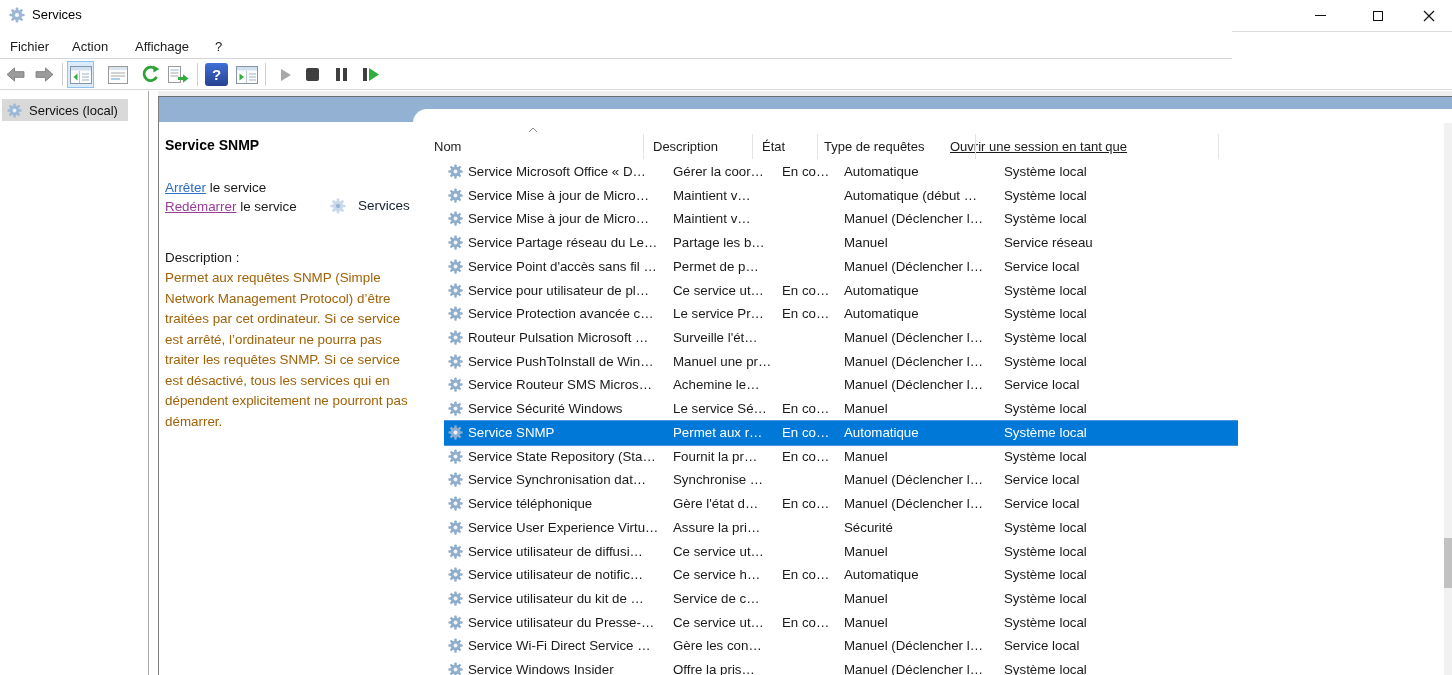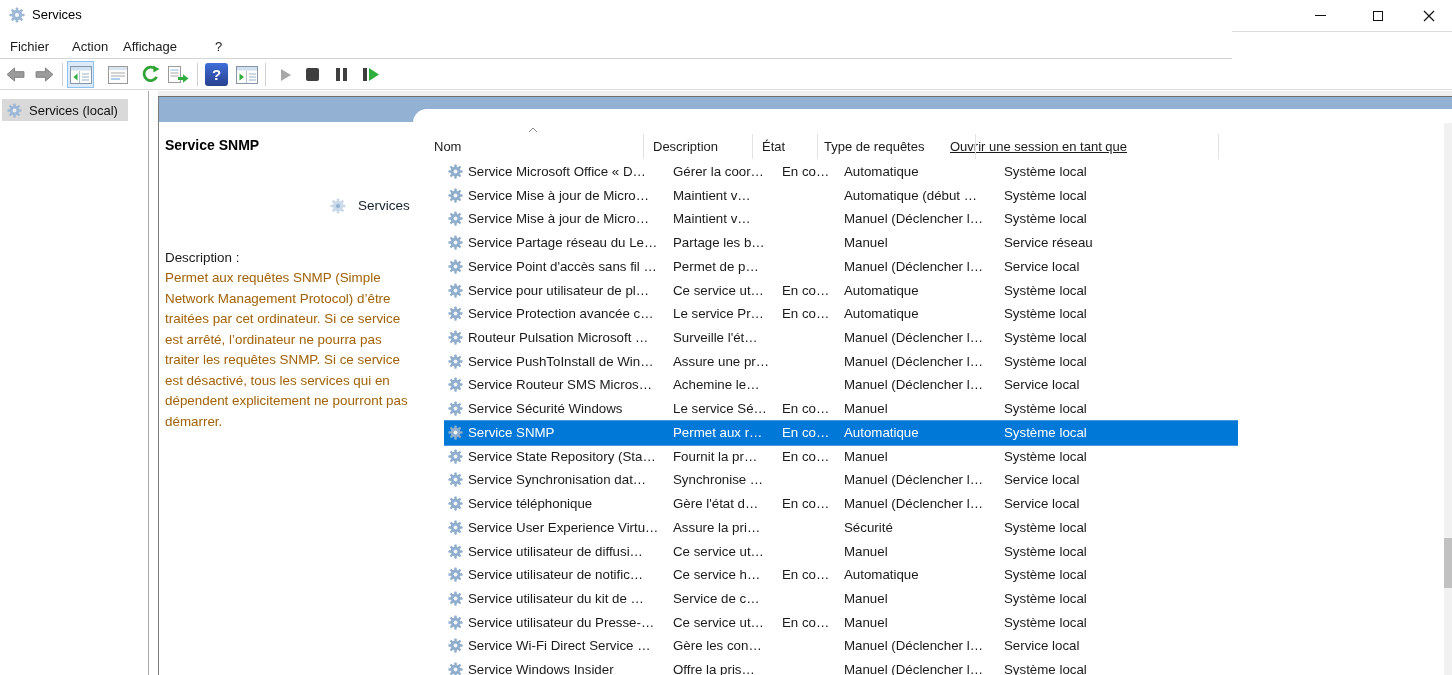--- a/index.html
+++ b/index.html
@@ -14,21 +14,21 @@
   #window-title { left:32px; top:7px; font-size:13px; color:#000; }
   .winbtn { top:0; width:46px; height:31px; display:flex; align-items:center; justify-content:center; background:#fff; border:none; cursor:default; }
   #btn-min { left:1297px; } #btn-max { left:1355px; } #btn-close { left:1406px; }
   #min-glyph { width:11px; height:1px; background:#111; }
   #max-glyph { width:10px; height:10px; border:1px solid #111; }
   #topright-line { left:1013px; top:31px; width:439px; height:1px; background:#dcdcdc; }
 
   
   #menubar { left:0; top:31px; width:1232px; height:28px; background:#fff; border-bottom:1px solid #d5d5d7; }
   .menu-item { position:absolute; top:6px; font-size:13px; color:#1a1a1a; padding:2px 4px; }
-  #menu-fichier { left:6px; } #menu-action { left:68px; } #menu-affichage { left:119px; } #menu-aide { left:211px; }
+  #menu-fichier { left:6px; } #menu-action { left:68px; } #menu-affichage { left:131px; } #menu-aide { left:211px; }
 
   
   #toolbar { left:0; top:59px; width:1452px; height:31px; background:#fff; border-bottom:1px solid #dadada; }
   .tb { position:absolute; top:2px; width:27px; height:27px; border:1px solid transparent;
         display:flex; align-items:center; justify-content:center; background:transparent; }
   .tb.active { background:#dcebfa; border:1px solid #90c3ef; }
   .tsep { position:absolute; top:4px; width:1px; height:23px; background:#d0d0d0; }
   .help-badge { width:23px; height:23px; border-radius:3px; background:linear-gradient(#3f6fd8,#27418f);
                 color:#fff; font-weight:bold; font-size:15px; display:flex; align-items:center; justify-content:center; }
   .stop-glyph { width:13px; height:13px; background:#3f3f3f; border-radius:2px; }
@@ -246,20 +246,24 @@
             <rect x="-1.3" y="-7.6" width="2.6" height="4.2" rx="0.8" transform="rotate(315)"></rect>
             <circle r="5.2"></circle>
           </g>
           <circle r="2.1" fill="#93b1d3"></circle>
         </svg></span>
     <span class="abs" id="banner-label">Services (local)</span>
   </div>
   <div class="abs" id="list-tab"></div>
 
   <div class="abs" id="svc-title">Service SNMP</div>
+  <div class="abs" id="svc-links">
+    <div id="link-stop"><a href="#">Arrêter</a><span> le service</span></div>
+    <div id="link-restart"><a href="#">Redémarrer</a><span> le service</span></div>
+  </div>
   <div class="abs" id="desc-label">Description :</div>
   <div class="abs" id="desc-text">Permet aux requêtes SNMP (Simple Network Management Protocol) d’être traitées par cet ordinateur. Si ce service est arrêté, l’ordinateur ne pourra pas traiter les requêtes SNMP. Si ce service est désactivé, tous les services qui en dépendent explicitement ne pourront pas démarrer.</div>
 
   <svg class="abs" id="sort-caret" viewBox="0 0 10 6">
       <path d="M1 5 L5 1 L9 5" fill="none" stroke="#8a8a8a" stroke-width="1"></path>
     </svg>
   <span class="col-head" id="head-nom">Nom</span>
   <span class="col-head" id="head-desc">Description</span>
   <span class="col-head" id="head-etat">État</span>
   <span class="col-head" id="head-type">Type de requêtes</span>
@@ -448,21 +452,21 @@
               <rect x="-1.3" y="-7.6" width="2.6" height="4.2" rx="0.8" transform="rotate(135)"></rect>
               <rect x="-1.3" y="-7.6" width="2.6" height="4.2" rx="0.8" transform="rotate(180)"></rect>
               <rect x="-1.3" y="-7.6" width="2.6" height="4.2" rx="0.8" transform="rotate(225)"></rect>
               <rect x="-1.3" y="-7.6" width="2.6" height="4.2" rx="0.8" transform="rotate(270)"></rect>
               <rect x="-1.3" y="-7.6" width="2.6" height="4.2" rx="0.8" transform="rotate(315)"></rect>
               <circle r="5.2"></circle>
             </g>
             <circle r="2.1" fill="#f2f6fa"></circle>
           </svg></span>
         <span class="cell c-name">Service PushToInstall de Win…</span>
-        <span class="cell c-desc">Assure une pr…</span>
+        <span class="cell c-desc">Manuel une pr…</span>
         <span class="cell c-state"></span>
         <span class="cell c-type">Manuel (Déclencher l…</span>
         <span class="cell c-logon">Système local</span>
       </div>
       <div class="row" style="top: 213.48px;">
         <span class="gear"><svg width="100%" height="100%" viewBox="-8 -8 16 16">
             <g fill="#8fadcc">
               <rect x="-1.3" y="-7.6" width="2.6" height="4.2" rx="0.8" transform="rotate(0)"></rect>
               <rect x="-1.3" y="-7.6" width="2.6" height="4.2" rx="0.8" transform="rotate(45)"></rect>
               <rect x="-1.3" y="-7.6" width="2.6" height="4.2" rx="0.8" transform="rotate(90)"></rect>

